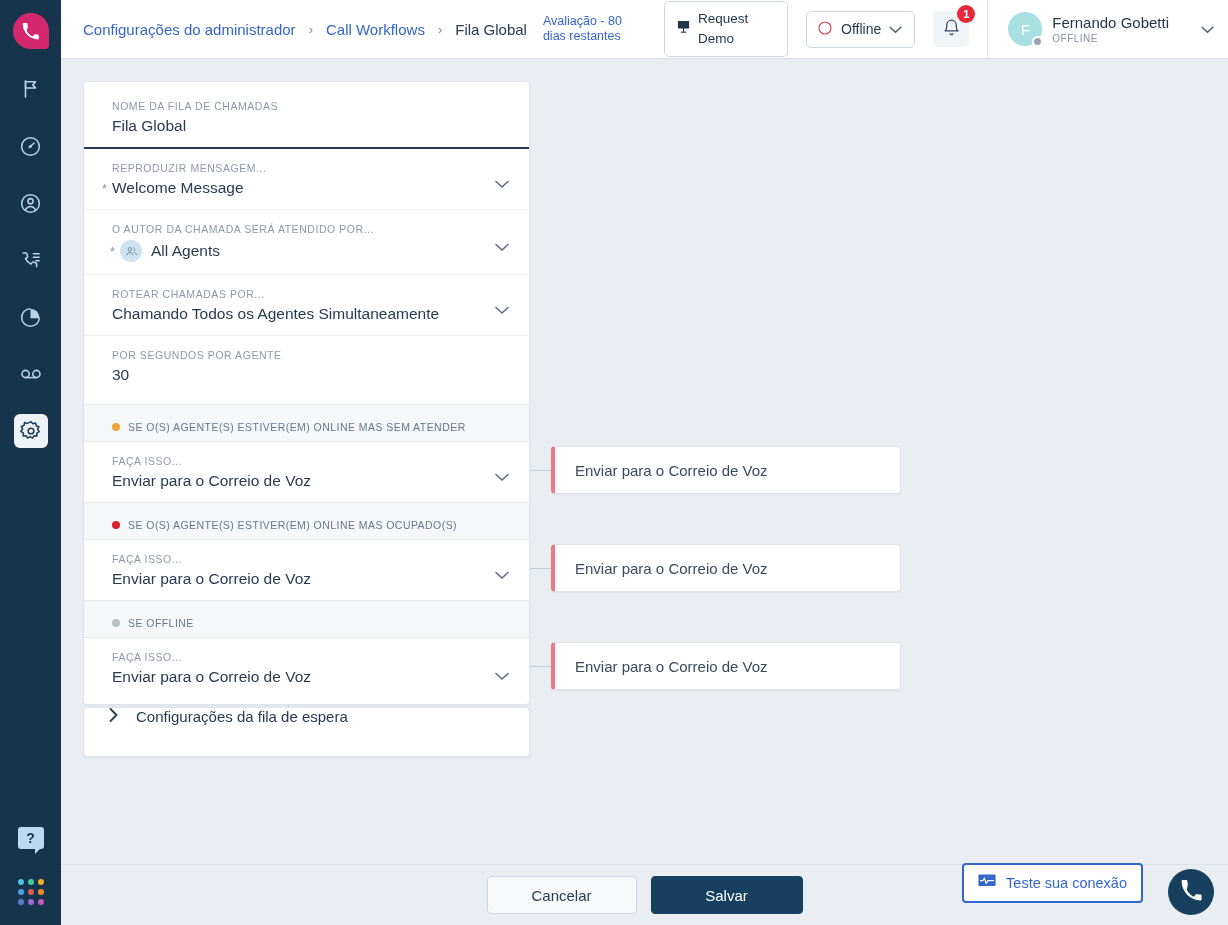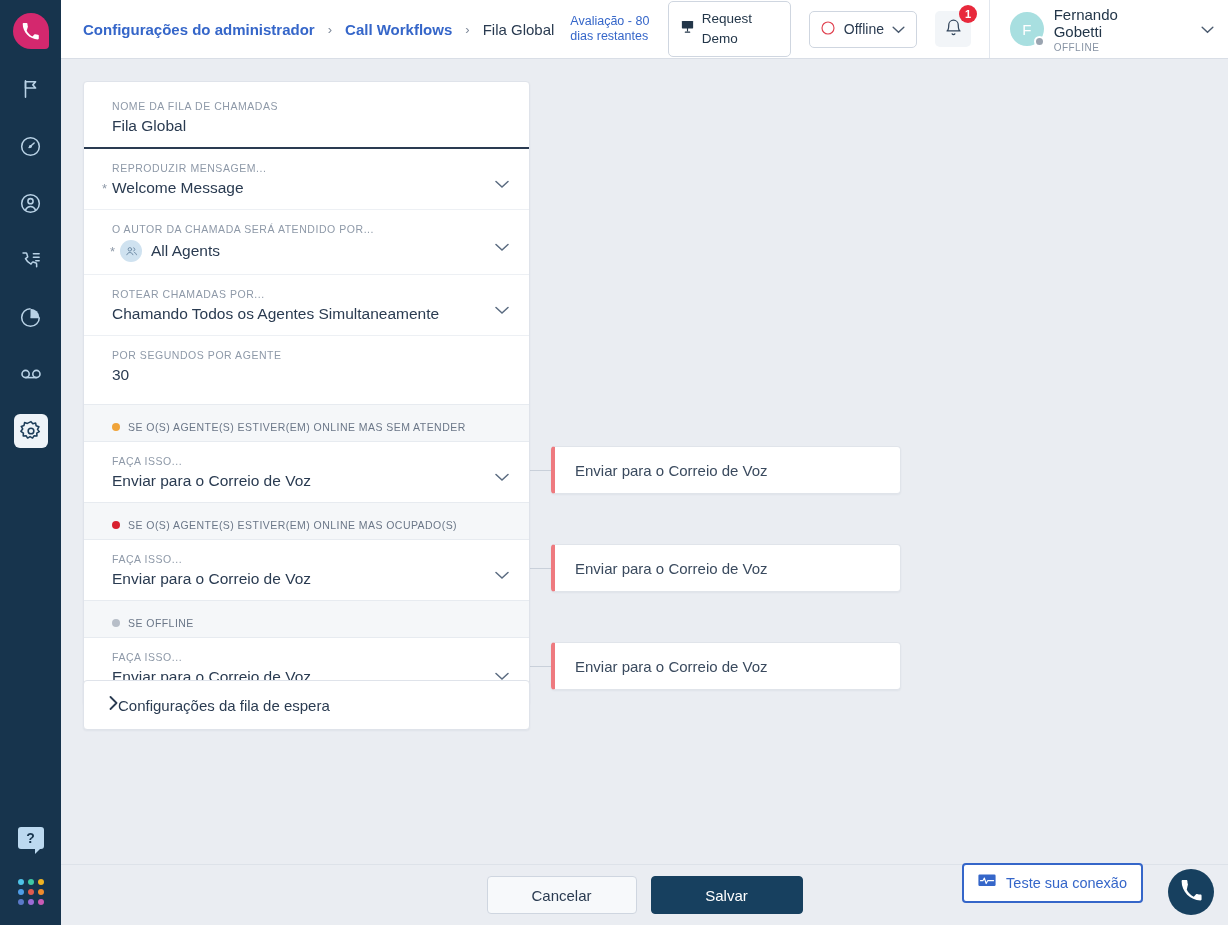--- a/index.html
+++ b/index.html
@@ -59,21 +59,21 @@
     position: absolute; left: 61px; top: 0; right: 0; height: 59px;
     background: #ffffff;
     border-bottom: 1px solid #d9dee6;
     display: flex; align-items: center;
   }
   .crumbs {
     display: flex; align-items: center;
     margin-left: 22px; gap: 13px;
     font-size: 15px;
   }
-  .crumb-link { color: #3566c9; cursor: pointer; white-space: nowrap; font-weight: bold; }
+  .crumb-link { color: #3566c9; cursor: pointer; white-space: nowrap; }
   .crumb-sep { color: #7d8899; font-size: 13px; }
   .crumb-current { color: #2a3b51; white-space: nowrap; }
   .trial {
     margin-left: 16px; color: #3566c9; font-size: 12.5px;
     line-height: 15px; width: 98px;
   }
   .topbar-right {
     margin-left: auto; display: flex; align-items: center; height: 100%;
   }
   .btn-demo {
@@ -201,25 +201,25 @@
   }
   .conn {
     position: absolute; height: 1px; background: #c9d0da;
   }
   .conn-v {
     position: absolute; width: 1px; background: #c9d0da;
   }
 
   
   .collapse-card {
-    position: absolute; left: 22px; top: 621px;
+    position: absolute; left: 22px; top: 648px;
     width: 447px; height: 50px;
     background: #fff;
     border: 1px solid #dfe3ea; border-radius: 4px;
-    display: flex; align-items: center; 
+    display: flex; align-items: flex-start; gap: 18px;
     padding-left: 25px;
     box-shadow: 0 1px 2px rgba(20,40,70,.05);
     cursor: pointer;
   }
   .collapse-title { font-size: 15px; color: #2a3b51; }
 
   
   .footer {
     position: absolute; left: 61px; right: 0; bottom: 0; height: 61px;
     background: #eaedf2;

